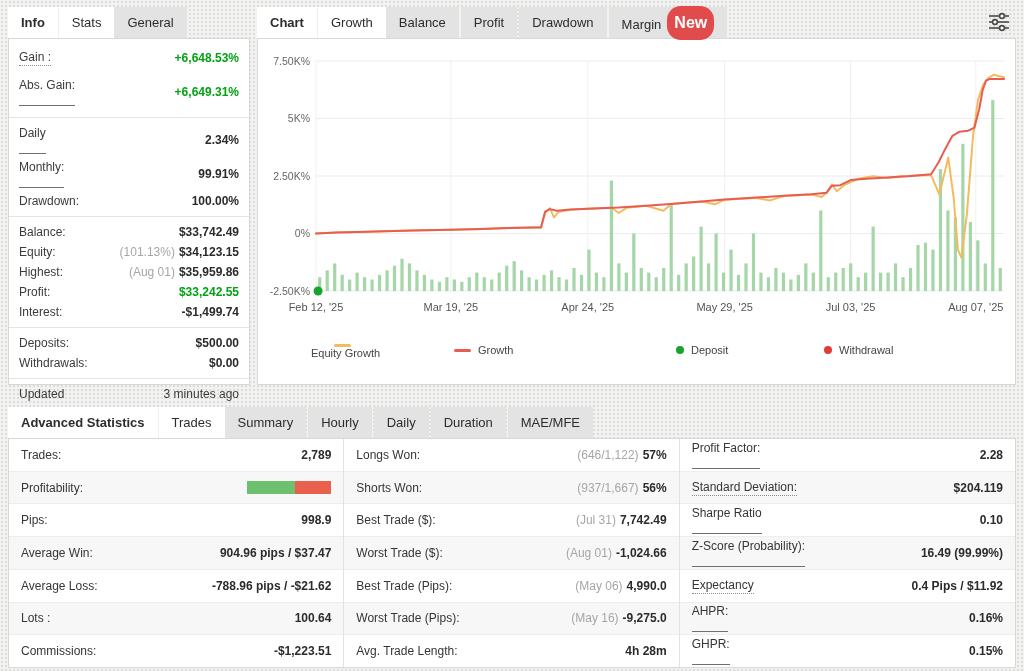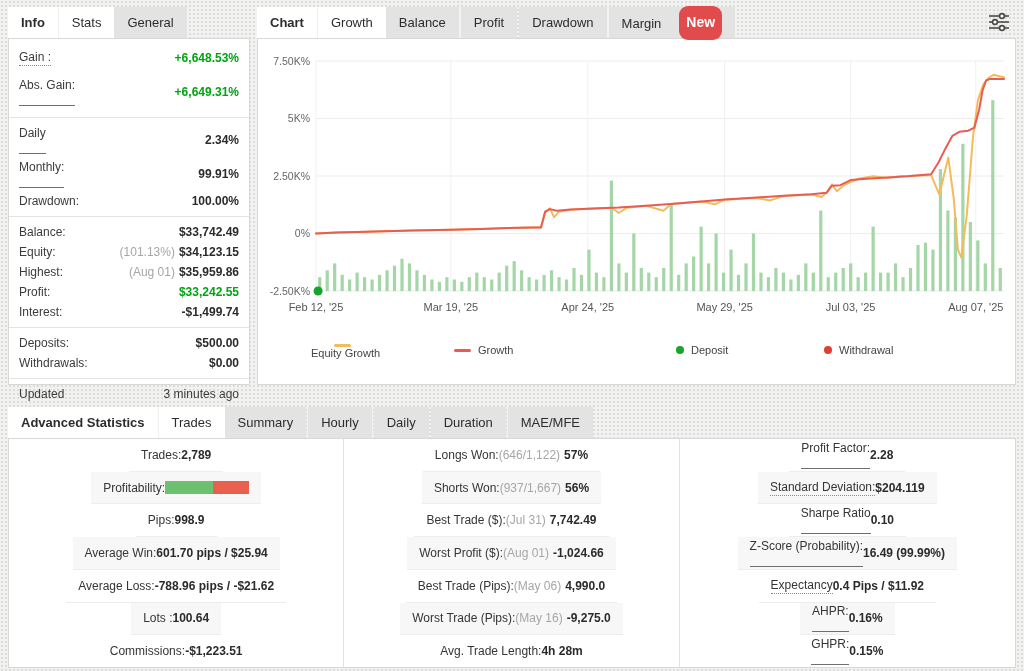--- a/index.html
+++ b/index.html
@@ -9,21 +9,21 @@
     background-color:#f2f2f0;
     background-image:radial-gradient(#dcdcda 1px, transparent 1px);
     background-size:4px 4px;
     position:relative;
     color:#333;
   }
   .tabbar { position:absolute; display:flex; align-items:stretch; height:31px; z-index:2; }
   .tab { line-height:31px; padding:0 13px; font-size:13px; color:#2d2d2d; background:#e3e3e3; margin-right:2px; cursor:pointer; white-space:nowrap; }
   .tab.white { background:#ffffff; margin-right:0; }
   .tab.title { font-weight:bold; background:#ffffff; margin-right:0; border-right:1px solid #f0f0f0; }
-  .badge { display:inline-block; background:#e14b4b; color:#fff; font-size:14px; font-weight:bold; padding:1px 7px 2px 7px; border-radius:9px; margin-left:18px; position:relative; top:-1px; }
+  .badge { display:inline-block; background:#e14b4b; color:#fff; font-size:16px; font-weight:bold; padding:1px 7px 2px 7px; border-radius:14px; margin-left:6px; position:relative; top:-1px; }
   .panel { position:absolute; background:#fff; border:1px solid #d8d8d8; }
 
   
   #left-body { left:8px; top:38px; width:242px; height:347px; }
   .sgroup { border-bottom:1px solid #e4e4e4; padding:5px 0; }
   .sgroup:last-child { border-bottom:none; }
   .srow { display:flex; justify-content:space-between; align-items:center; padding:3px 10px; font-size:12px; color:#3b3b3b; }
   .srow.tall { padding:6px 10px; }
   .vwrap { text-align:right; }
   .val { font-weight:bold; color:#2b2b2b; }
@@ -37,21 +37,21 @@
   #chart-body { left:257px; top:38px; width:759px; height:347px; }
   #chart-svg-wrap { position:absolute; left:0; top:6px; width:837px; height:280px; }
   #legend { position:absolute; left:0; top:305px; width:757px; height:20px; }
   .legend-item { position:absolute; display:flex; align-items:center; font-size:11px; color:#444; cursor:pointer; }
   .sw-line { width:17px; height:3px; border-radius:2px; margin-right:7px; }
   .sw-dot { width:8px; height:8px; border-radius:50%; margin-right:7px; }
   #settings-btn { position:absolute; left:986px; top:10px; width:26px; height:24px; cursor:pointer; }
 
   
   #stats-body { left:8px; top:438px; width:1008px; height:230px; display:grid; grid-template-columns:1fr 1fr 1fr; }
-  .bcol { border-right:1px solid #e2e2e2; display:flex; flex-direction:column;align-items:center; }
+  .bcol { border-right:1px solid #e2e2e2; display:flex; flex-direction:column; }
   .bcol:last-child { border-right:none; }
   .brow { flex:1; display:flex; justify-content:space-between; align-items:center; padding:0 12px; font-size:12px; border-bottom:1px solid #ededed; color:#353535; }
   .brow:nth-child(even) { background:#f7f7f7; }
   .brow:last-child { border-bottom:none; }
   .pbar { width:84px; height:13px; display:flex; overflow:hidden; }
   .pbar .win { height:100%; }
   .pbar .loss { height:100%; }
   svg text { font-family:"Liberation Sans", sans-serif; }
 </style>
 </head>
@@ -317,21 +317,21 @@
             <span class="loss" style="width: 43%; background: rgb(233, 96, 79);"></span>
           </span>
         </span>
       </div>
       <div class="brow">
         <span class="">Pips:</span>
         <span class="vwrap"><span class="val">998.9</span></span>
       </div>
       <div class="brow">
         <span class="">Average Win:</span>
-        <span class="vwrap"><span class="val">601.70 pips / $25.94</span></span>
+        <span class="vwrap"><span class="val">904.96 pips / $37.47</span></span>
       </div>
       <div class="brow">
         <span class="">Average Loss:</span>
         <span class="vwrap"><span class="val">-788.96 pips / -$21.62</span></span>
       </div>
       <div class="brow">
         <span class="">Lots :</span>
         <span class="vwrap"><span class="val">100.64</span></span>
       </div>
       <div class="brow">
@@ -346,21 +346,21 @@
       </div>
       <div class="brow">
         <span class="">Shorts Won:</span>
         <span class="vwrap"><span class="prefix">(937/1,667)</span><span class="val">56%</span></span>
       </div>
       <div class="brow">
         <span class="">Best Trade ($):</span>
         <span class="vwrap"><span class="prefix">(Jul 31)</span><span class="val">7,742.49</span></span>
       </div>
       <div class="brow">
-        <span class="">Worst Profit ($):</span>
+        <span class="">Worst Trade ($):</span>
         <span class="vwrap"><span class="prefix">(Aug 01)</span><span class="val">-1,024.66</span></span>
       </div>
       <div class="brow">
         <span class="">Best Trade (Pips):</span>
         <span class="vwrap"><span class="prefix">(May 06)</span><span class="val">4,990.0</span></span>
       </div>
       <div class="brow">
         <span class="">Worst Trade (Pips):</span>
         <span class="vwrap"><span class="prefix">(May 16)</span><span class="val">-9,275.0</span></span>
       </div>

